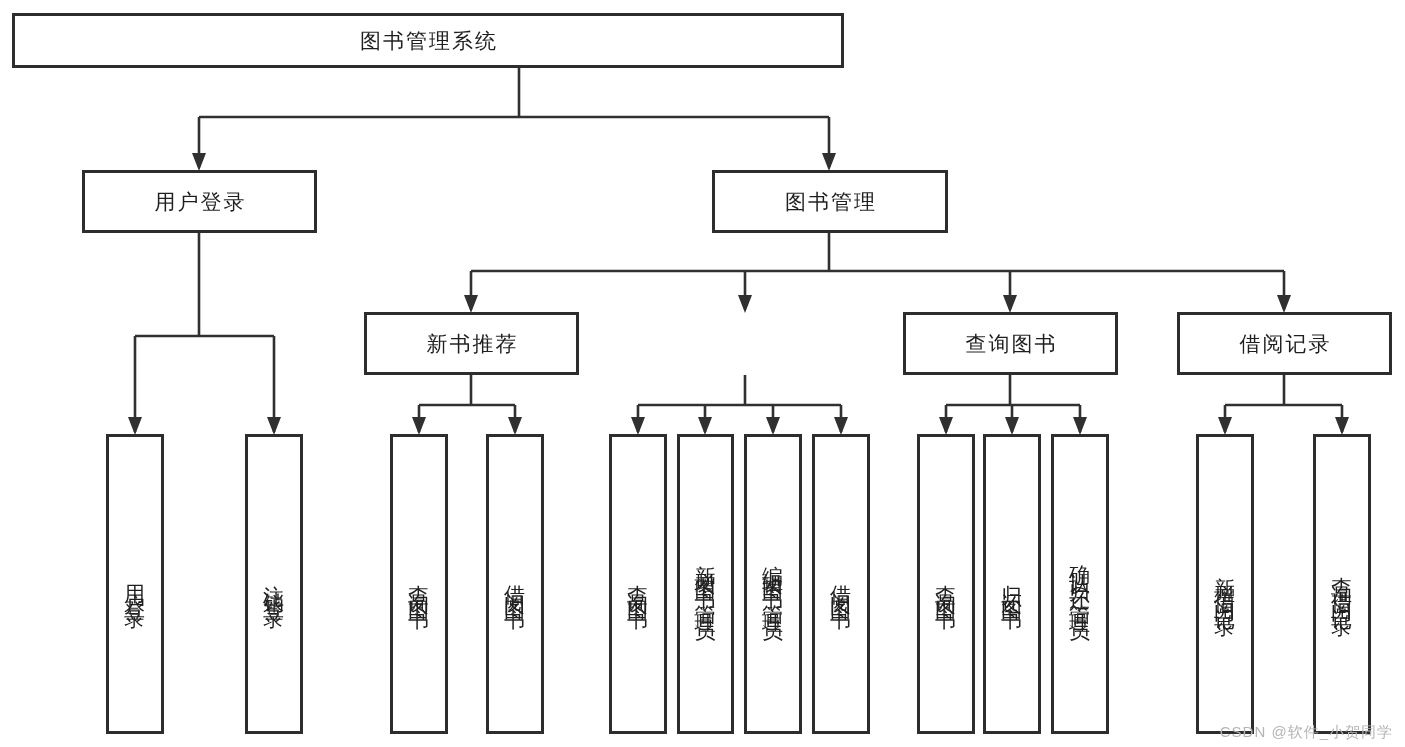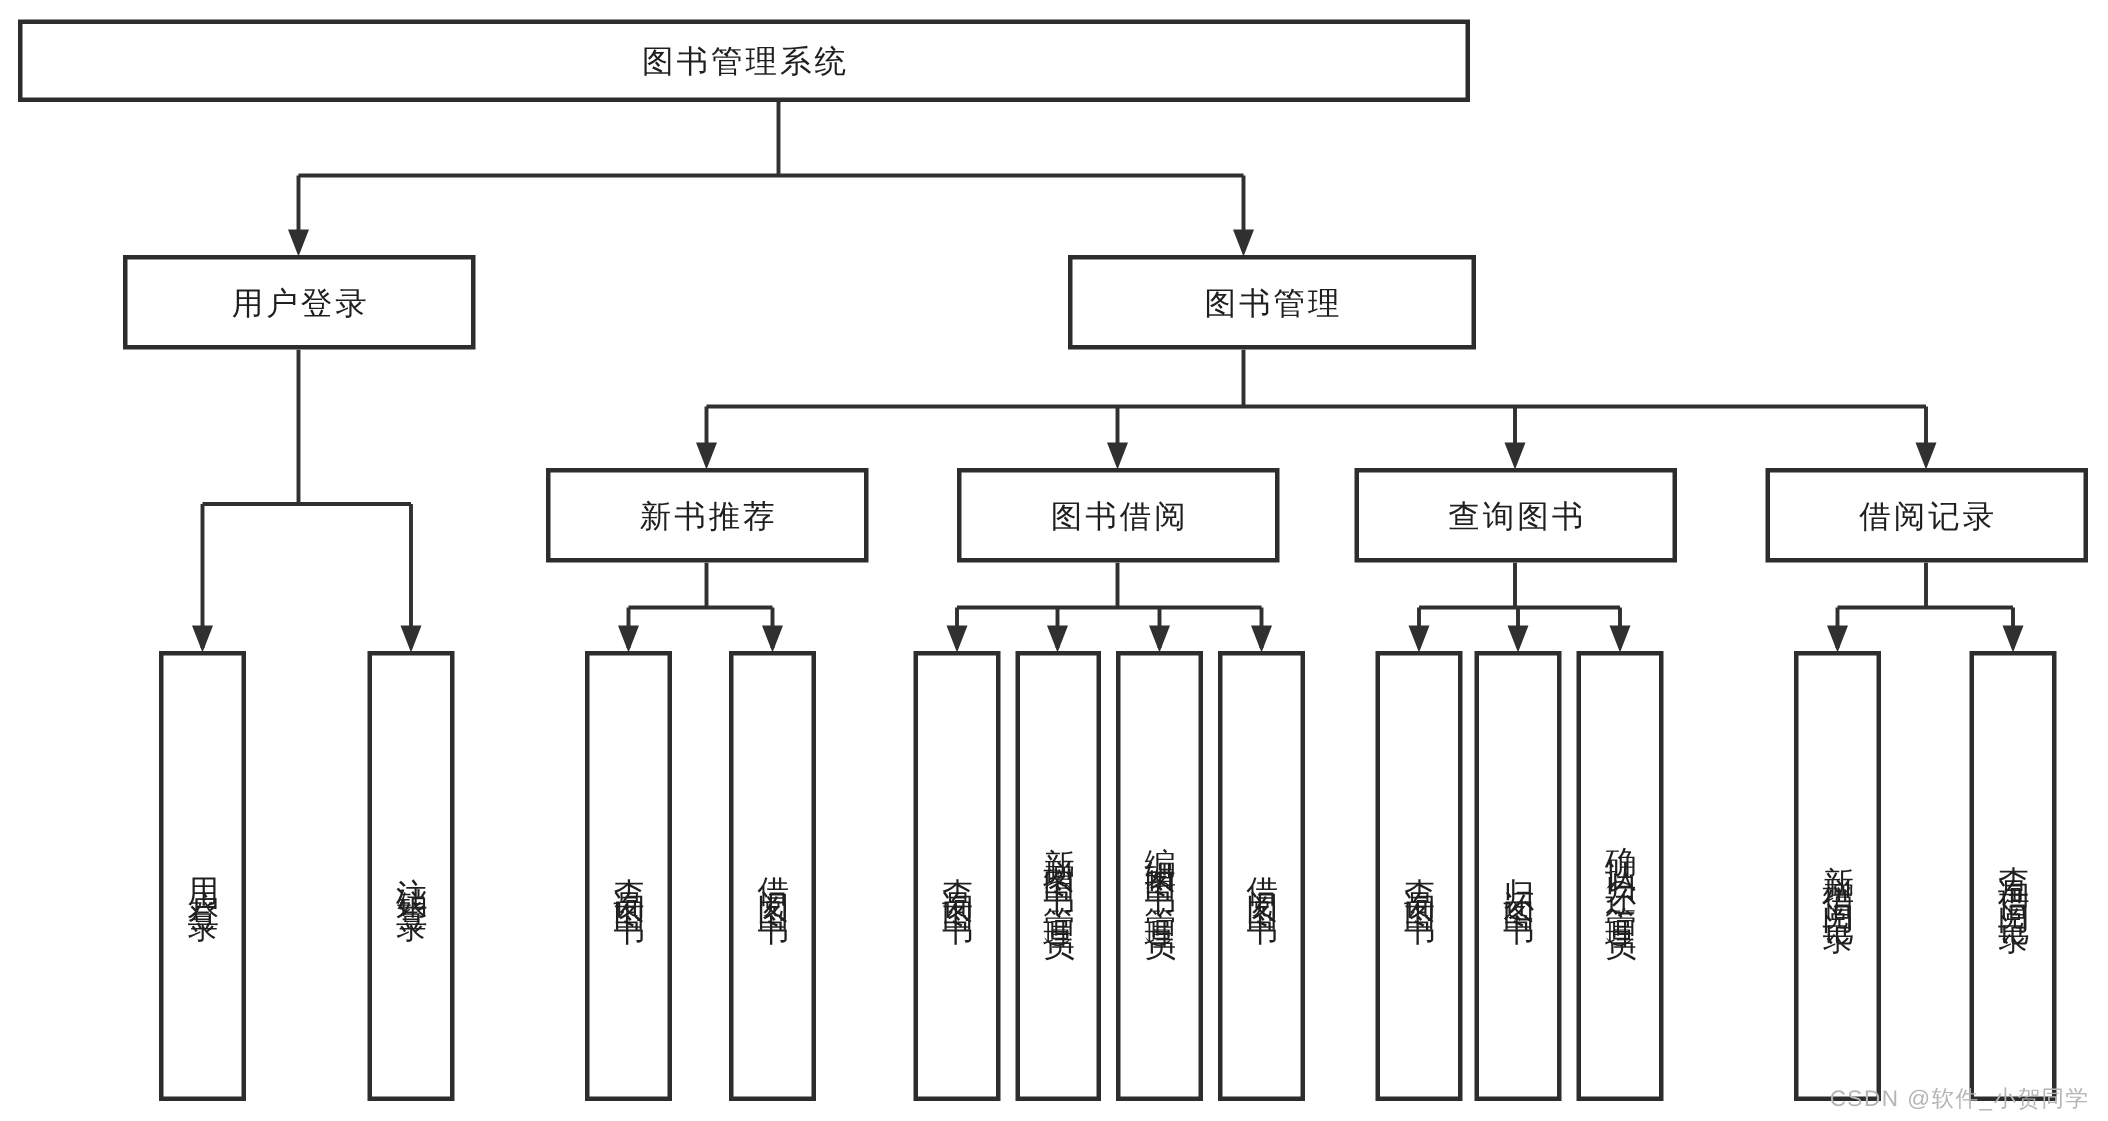--- a/index.html
+++ b/index.html
@@ -70,36 +70,33 @@
       M1003 295 L1017 295 L1010 313 Z  M1277 295 L1291 295 L1284 313 Z
       M128 417 L142 417 L135 435 Z  M267 417 L281 417 L274 435 Z
       M412 417 L426 417 L419 435 Z  M508 417 L522 417 L515 435 Z
       M631 417 L645 417 L638 435 Z  M698 417 L712 417 L705 435 Z
       M766 417 L780 417 L773 435 Z  M834 417 L848 417 L841 435 Z
       M939 417 L953 417 L946 435 Z  M1005 417 L1019 417 L1012 435 Z
       M1073 417 L1087 417 L1080 435 Z  M1218 417 L1232 417 L1225 435 Z
       M1335 417 L1349 417 L1342 435 Z"></path>
   </svg>
 
-  <div class="node h" style="left:12px;top:13px;width:968px;height:55px">
+  <div class="node h" style="left:12px;top:13px;width:832px;height:55px">
     <span class="lbl">图书管理系统</span>
   </div>
 
   <div class="node h" style="left:82px;top:170px;width:235px;height:63px">
     <span class="lbl">用户登录</span>
   </div>
-  <div class="node h" style="left:712px;top:170px;width:272px;height:63px">
+  <div class="node h" style="left:712px;top:170px;width:236px;height:63px">
     <span class="lbl">图书管理</span>
   </div>
 
   <div class="node h" style="left:364px;top:312px;width:215px;height:63px">
     <span class="lbl">新书推荐</span>
-  </div>
-  <div class="node h" style="left:638px;top:312px;width:215px;height:63px">
-    <span class="lbl">图书借阅</span>
   </div>
   <div class="node h" style="left:903px;top:312px;width:215px;height:63px">
     <span class="lbl">查询图书</span>
   </div>
   <div class="node h" style="left:1177px;top:312px;width:215px;height:63px">
     <span class="lbl">借阅记录</span>
   </div>
 
   <div class="node v" style="left:106px;top:434px;width:58px;height:300px">
     <span class="lbl">用户登录</span>

